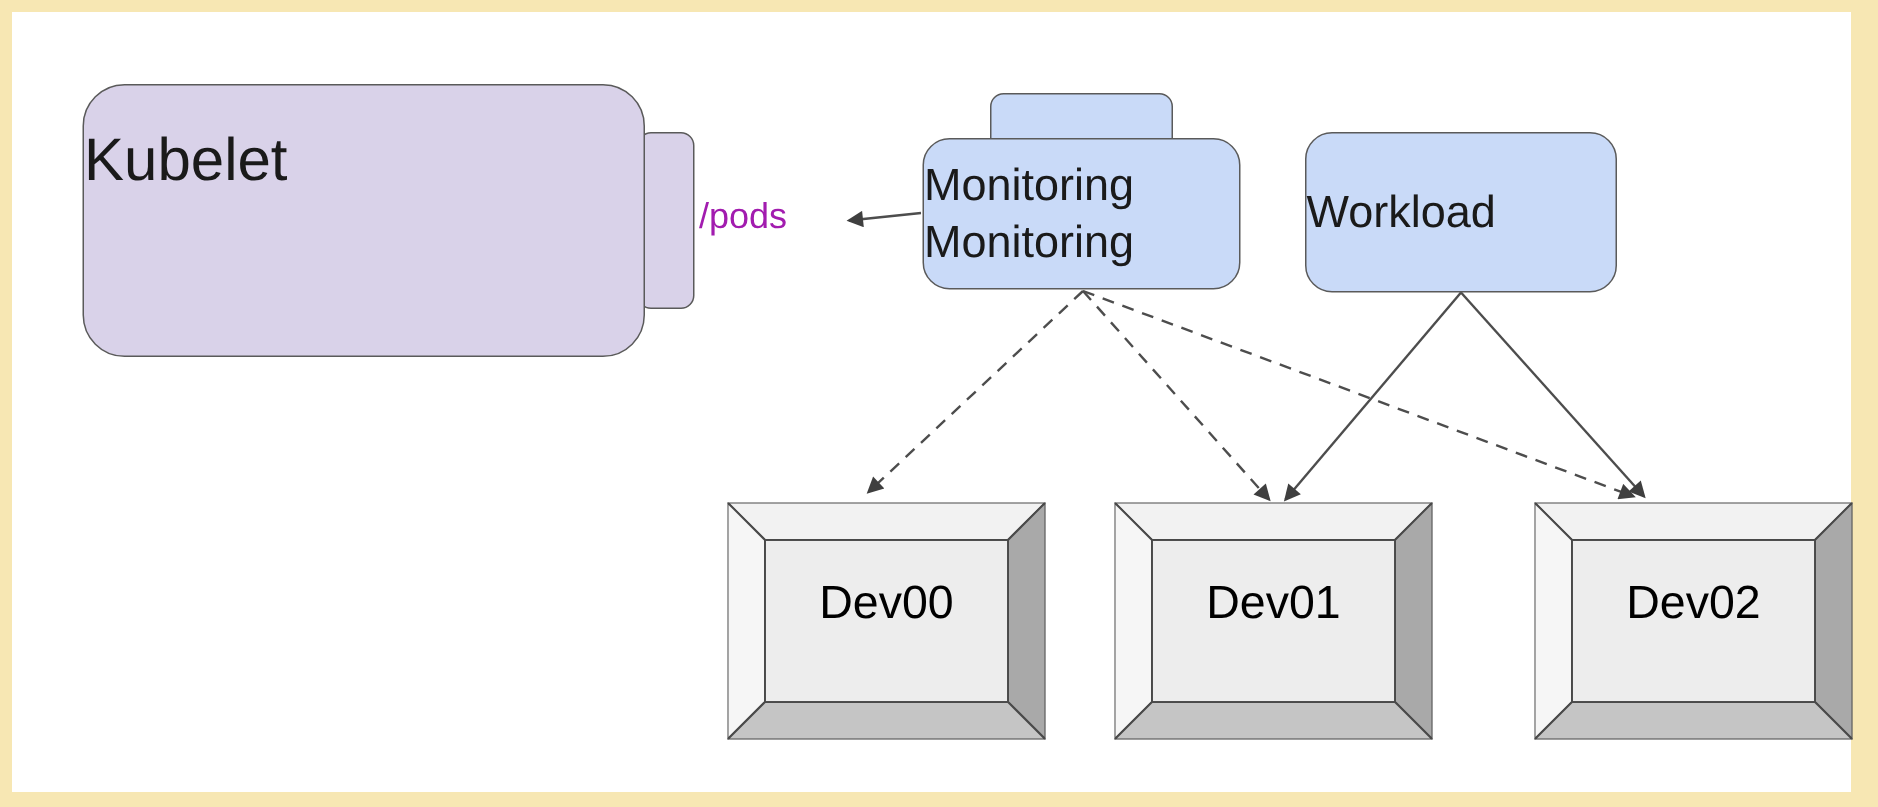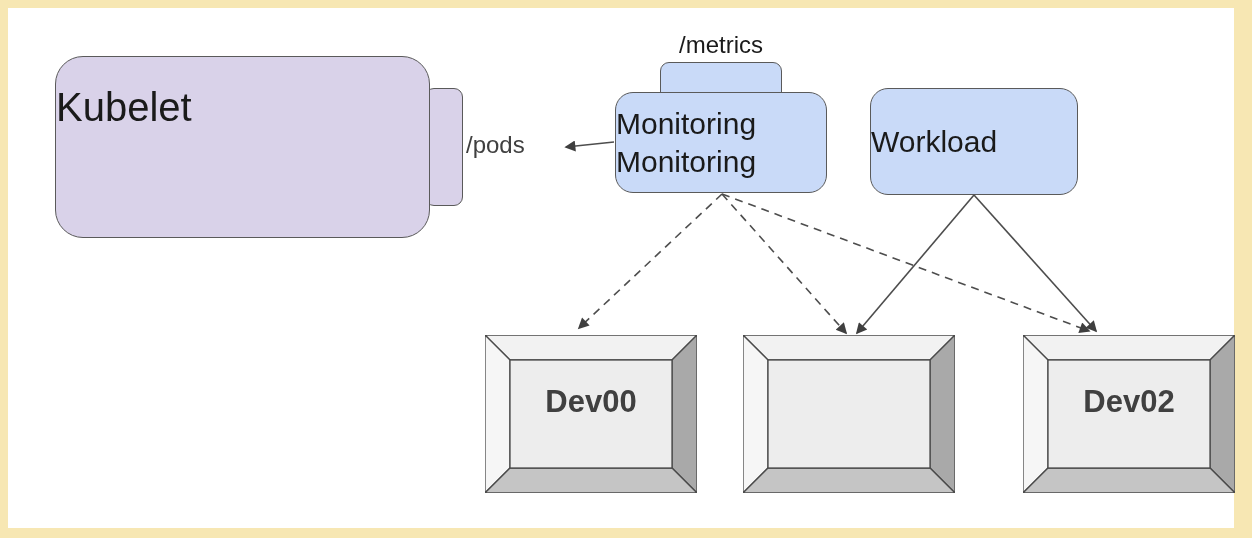--- a/index.html
+++ b/index.html
@@ -59,57 +59,56 @@
     left: 870px; top: 88px; width: 208px; height: 107px;
     background: #c9daf8; border-radius: 18px; z-index: 2;
     font-size: 30px; line-height: 38px;
     display: flex; flex-direction: column; justify-content: center;
   }
 
   
   .pods-label {
     position: absolute;
     left: 466px; top: 132px;
-    font-size: 24px; line-height: 26px; color: #404040; z-index: 3;
+    font-size: 24px; line-height: 26px; color: #a21caf; z-index: 3;
   }
 
   
   .device {
     position: absolute;
     top: 335px; width: 212px; height: 158px; z-index: 2;
   }
   .device.d0 { left: 485px; }
   .device.d1 { left: 743px; }
   .device.d2 { left: 1003px; margin-left: 20px; }
   .device svg { position: absolute; left: 0; top: 0; }
   .device .dev-label {
     position: absolute; left: 25px; top: 25px; width: 162px; height: 84px;
     display: flex; align-items: center; justify-content: center;
-    font-size: 31px; color: #404040; font-weight: bold;
+    font-size: 31px; color: #000000;
   }
 
   .edges {
     position: absolute; left: 0; top: 0; z-index: 4;
     pointer-events: none;
   }
 </style>
 </head>
 <body>
 
 <div class="canvas" style="background: rgb(247, 231, 179);">
   <div class="paper" style="background: rgb(255, 255, 255);"></div>
 
   <div class="node kubelet-tab" style="background: rgb(217, 210, 233);"></div>
   <div class="node kubelet" style="background: rgb(217, 210, 233);">
     <span>Kubelet</span>
   </div>
 
   <div class="pods-label">/pods</div>
 
-  <div class="metrics-label">/metrics</div>
   <div class="node metrics-tab" style="background: rgb(201, 218, 248);"></div>
 
   <div class="node monitoring" style="background: rgb(201, 218, 248);">
     <span>Monitoring</span>
     <span>Monitoring</span>
   </div>
 
   <div class="node workload" style="background: rgb(201, 218, 248); gap: 12px;">
     <span>Workload</span>
   </div>
@@ -130,20 +129,21 @@
   <div class="device d1">
     <svg width="212" height="158" viewBox="0 0 212 158">
       <g stroke="#4a4a4a" stroke-width="1.3" stroke-linejoin="miter">
         <polygon points="0,0 212,0 187,25 25,25" fill="#f2f2f2"></polygon>
         <polygon points="0,0 25,25 25,133 0,158" fill="#f6f6f6"></polygon>
         <polygon points="212,0 212,158 187,133 187,25" fill="#a9a9a9"></polygon>
         <polygon points="0,158 25,133 187,133 212,158" fill="#c5c5c5"></polygon>
         <rect x="25" y="25" width="162" height="108" fill="#ededed"></rect>
       </g>
     </svg>
+    <div class="dev-label">Dev01</div>
   </div>
 
   <div class="device d2">
     <svg width="212" height="158" viewBox="0 0 212 158">
       <g stroke="#4a4a4a" stroke-width="1.3" stroke-linejoin="miter">
         <polygon points="0,0 212,0 187,25 25,25" fill="#f2f2f2"></polygon>
         <polygon points="0,0 25,25 25,133 0,158" fill="#f6f6f6"></polygon>
         <polygon points="212,0 212,158 187,133 187,25" fill="#a9a9a9"></polygon>
         <polygon points="0,158 25,133 187,133 212,158" fill="#c5c5c5"></polygon>
         <rect x="25" y="25" width="162" height="108" fill="#ededed"></rect>

